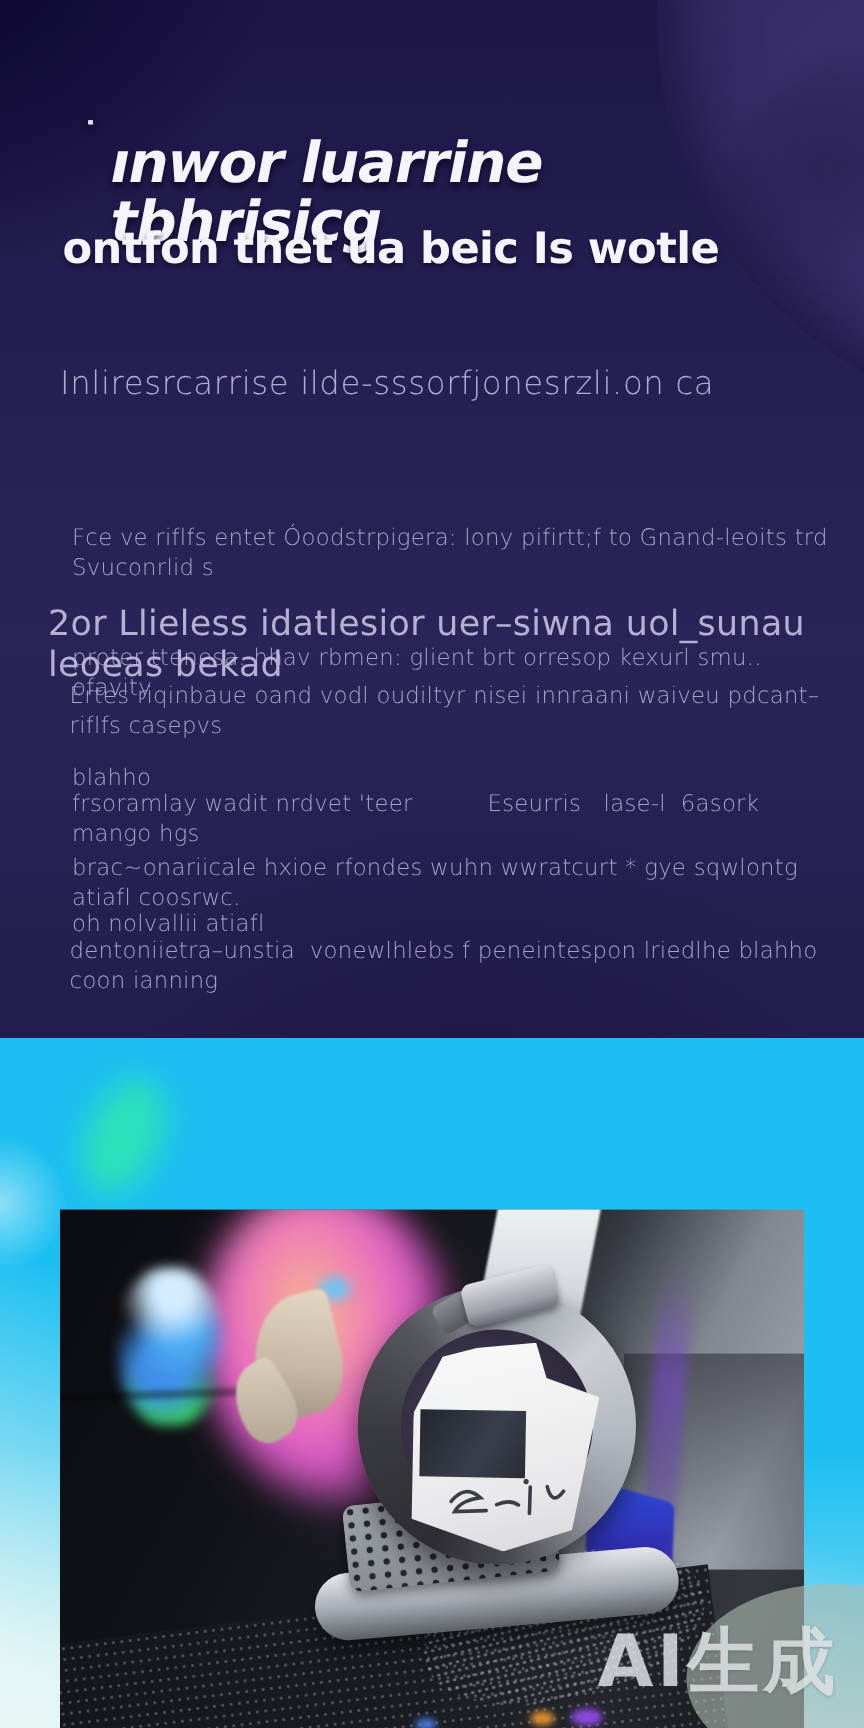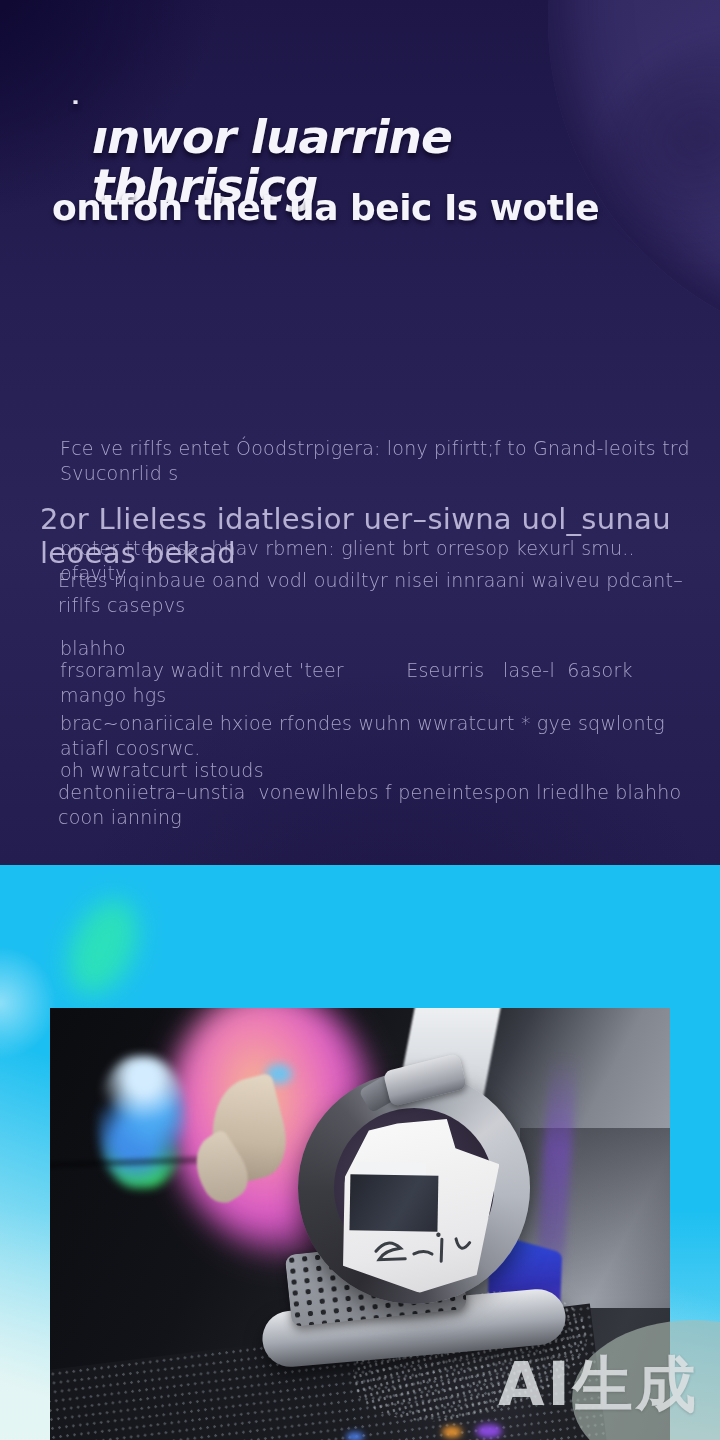--- a/index.html
+++ b/index.html
@@ -153,33 +153,34 @@
 
   <section class="hero">
     <div class="hero-sphere"></div>
     <div class="hero-swirl"></div>
 
     <h1 class="title">
       <span class="tick">˙</span><span>ınwor luarrine tbhrisicg</span>
     </h1>
     <h2 class="title2">ontfon thet ua beic Is wotle</h2>
 
+    <h3 class="sub">Inliresrcarrise ilde-sssorfjonesrzli.on ca</h3>
 
     <p class="para p1">
       <span>Fce ve riflfs entet Óoodstrpigera: lony pifirtt;f to Gnand-leoits trd Svuconrlid s</span>
       <span>proter ttenesa. hhav rbmen: glient brt orresop kexurl smu.. ofavity</span>
       <span>blahho</span>
       <span>brac~onariicale hxioe rfondes wuhn wwratcurt * gye sqwlontg  atiafl coosrwc.</span>
     </p>
 
     <h3 class="h2g">2or  Llieless idatlesior uer–siwna uol_sunau leoeas bekad</h3>
     <p class="para p2a">Ertes riqinbaue oand vodl oudiltyr nisei innraani waiveu pdcant–riflfs casepvs</p>
     <p class="para p2b">
       <span>frsoramlay wadit nrdvet 'teer          Eseurris   lase-l  6asork mango hgs</span>
-      <span>oh wwratcurt istouds</span>
+      <span>oh nolvallii atiafl</span>
     </p>
 
     <p class="para p3">
       <span>dentoniietra–unstia  vonewlhlebs f peneintespon lriedlhe blahho coon ianning</span>
       
     </p>
   </section>
 
   <section class="lower">
     <div class="teal-glow"></div>

